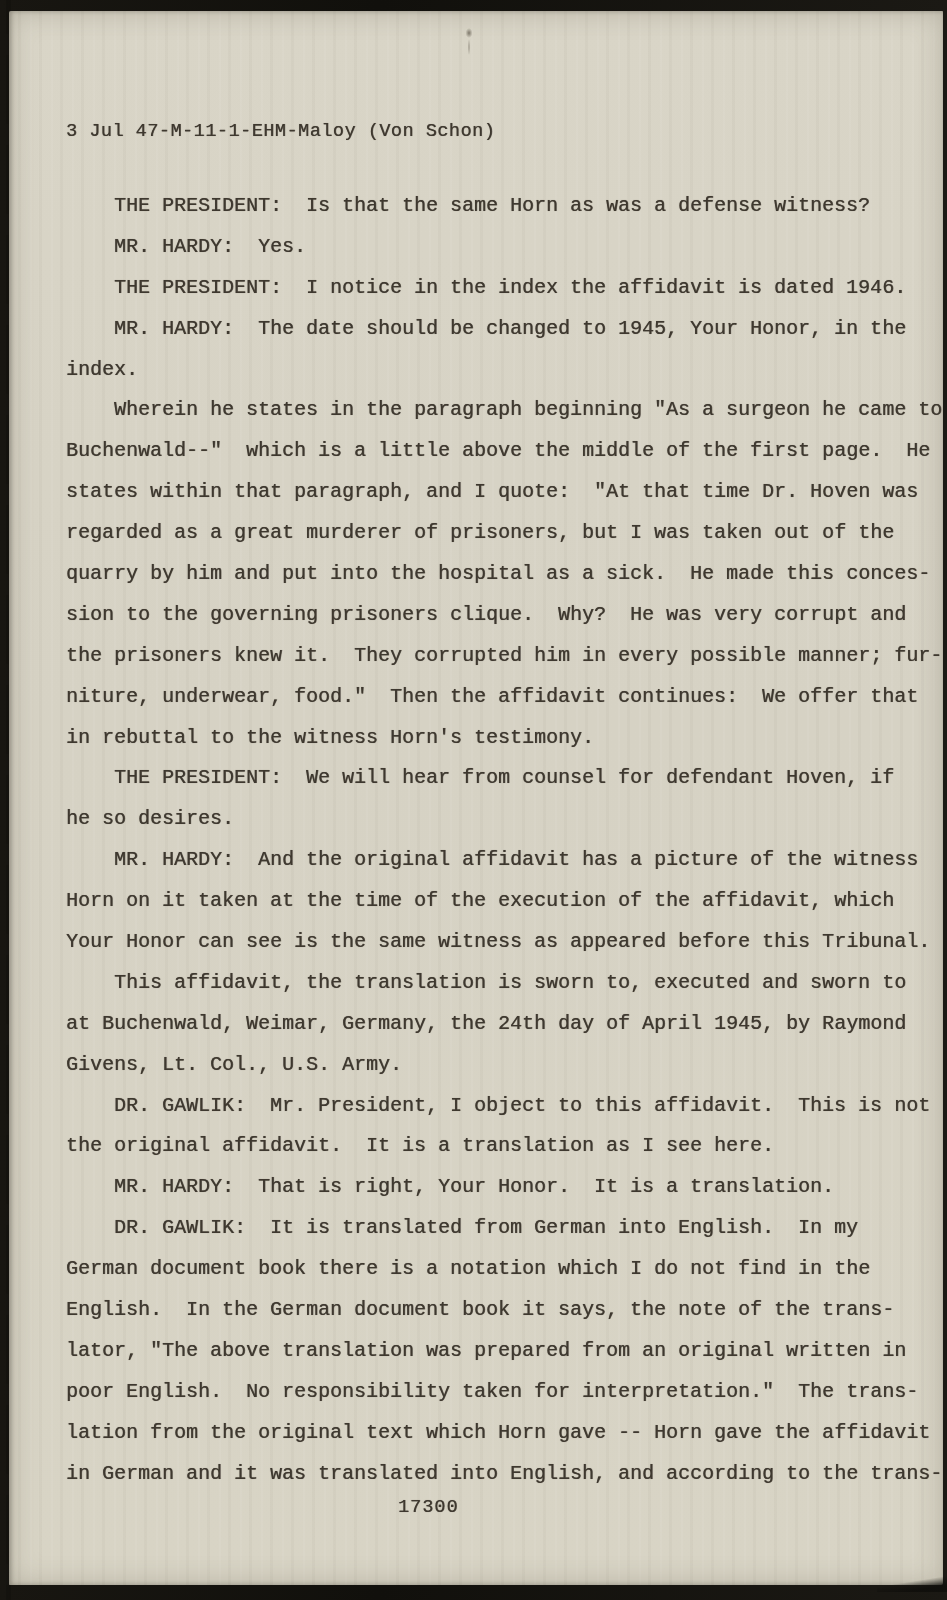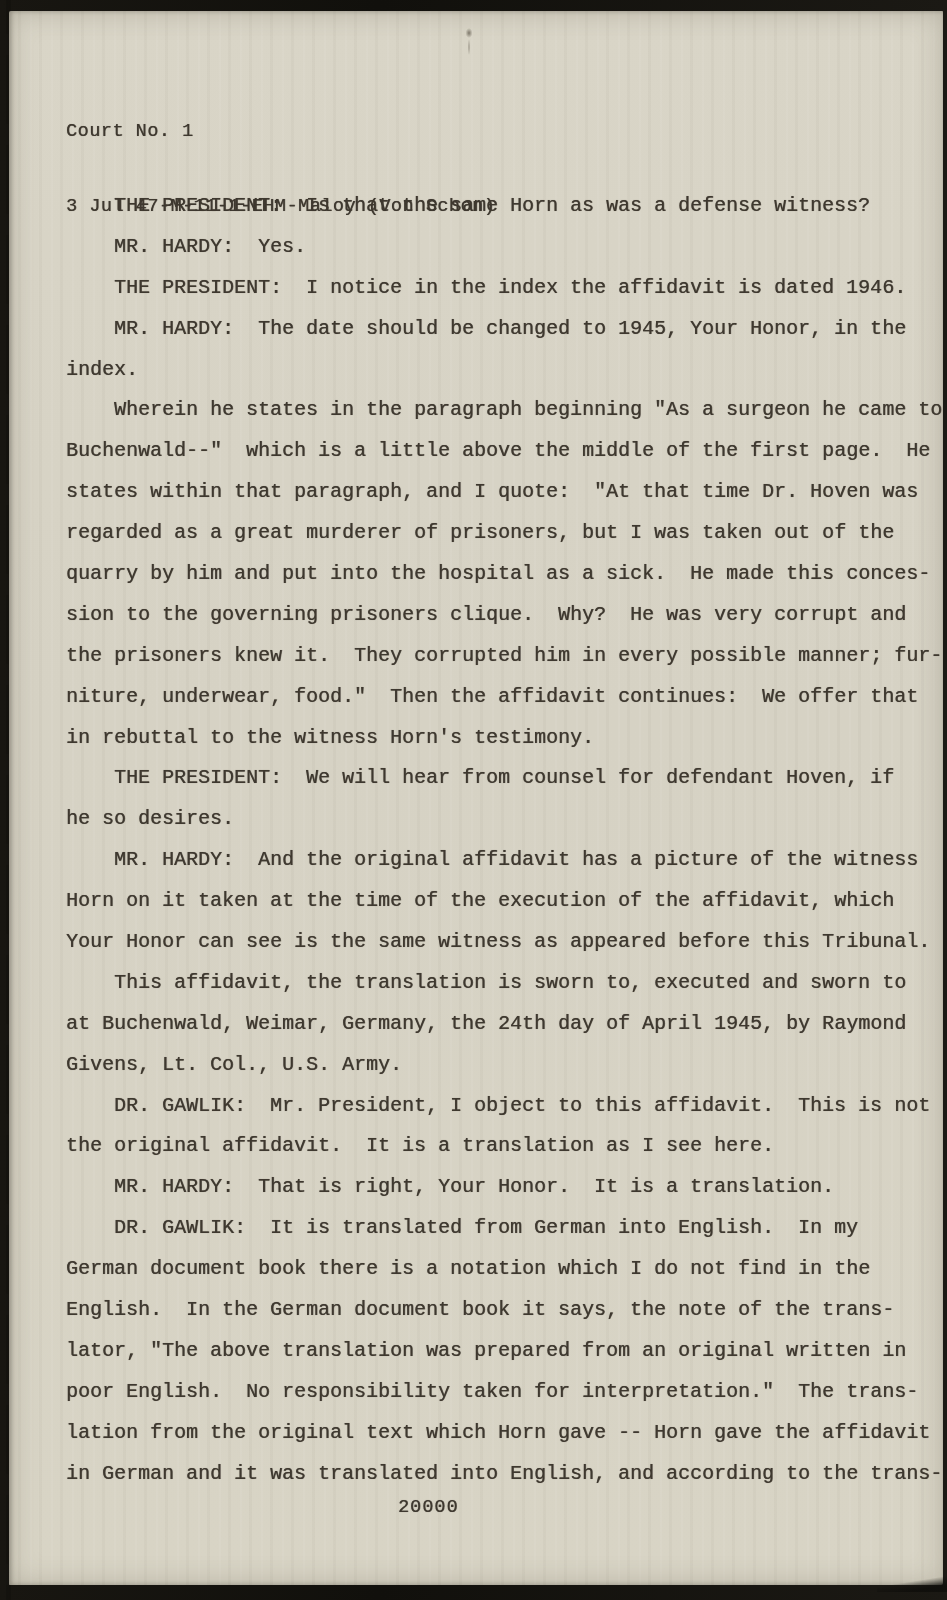--- a/index.html
+++ b/index.html
@@ -105,22 +105,21 @@
 </style>
 </head>
 <body>
 
 <div class="page">
   <div class="left-edge-tear"></div>
   <div class="paper">
     <div class="smudge"></div>
 
     <div class="header ink">
-      <div>Court No. 1</div>
       <div>3 Jul 47-M-11-1-EHM-Maloy (Von Schon)</div>
     </div>
 
     <div class="transcript ink"><div class="tline indent">THE PRESIDENT:  Is that the same Horn as was a defense witness?</div><div class="tline indent">MR. HARDY:  Yes.</div><div class="tline indent">THE PRESIDENT:  I notice in the index the affidavit is dated 1946.</div><div class="tline indent">MR. HARDY:  The date should be changed to 1945, Your Honor, in the</div><div class="tline">index.</div><div class="tline indent">Wherein he states in the paragraph beginning "As a surgeon he came to</div><div class="tline">Buchenwald--"  which is a little above the middle of the first page.  He</div><div class="tline">states within that paragraph, and I quote:  "At that time Dr. Hoven was</div><div class="tline">regarded as a great murderer of prisoners, but I was taken out of the</div><div class="tline">quarry by him and put into the hospital as a sick.  He made this conces-</div><div class="tline">sion to the governing prisoners clique.  Why?  He was very corrupt and</div><div class="tline">the prisoners knew it.  They corrupted him in every possible manner; fur-</div><div class="tline">niture, underwear, food."  Then the affidavit continues:  We offer that</div><div class="tline">in rebuttal to the witness Horn's testimony.</div><div class="tline indent">THE PRESIDENT:  We will hear from counsel for defendant Hoven, if</div><div class="tline">he so desires.</div><div class="tline indent">MR. HARDY:  And the original affidavit has a picture of the witness</div><div class="tline">Horn on it taken at the time of the execution of the affidavit, which</div><div class="tline">Your Honor can see is the same witness as appeared before this Tribunal.</div><div class="tline indent">This affidavit, the translation is sworn to, executed and sworn to</div><div class="tline">at Buchenwald, Weimar, Germany, the 24th day of April 1945, by Raymond</div><div class="tline">Givens, Lt. Col., U.S. Army.</div><div class="tline indent">DR. GAWLIK:  Mr. President, I object to this affidavit.  This is not</div><div class="tline">the original affidavit.  It is a translation as I see here.</div><div class="tline indent">MR. HARDY:  That is right, Your Honor.  It is a translation.</div><div class="tline indent">DR. GAWLIK:  It is translated from German into English.  In my</div><div class="tline">German document book there is a notation which I do not find in the</div><div class="tline">English.  In the German document book it says, the note of the trans-</div><div class="tline">lator, "The above translation was prepared from an original written in</div><div class="tline">poor English.  No responsibility taken for interpretation."  The trans-</div><div class="tline">lation from the original text which Horn gave -- Horn gave the affidavit</div><div class="tline">in German and it was translated into English, and according to the trans-</div></div>
 
-    <div class="page-number ink">20000</div>
+    <div class="page-number ink">17300</div>
   </div>
   <div class="corner-shadow"></div>
 </div>
 
 </body></html>

